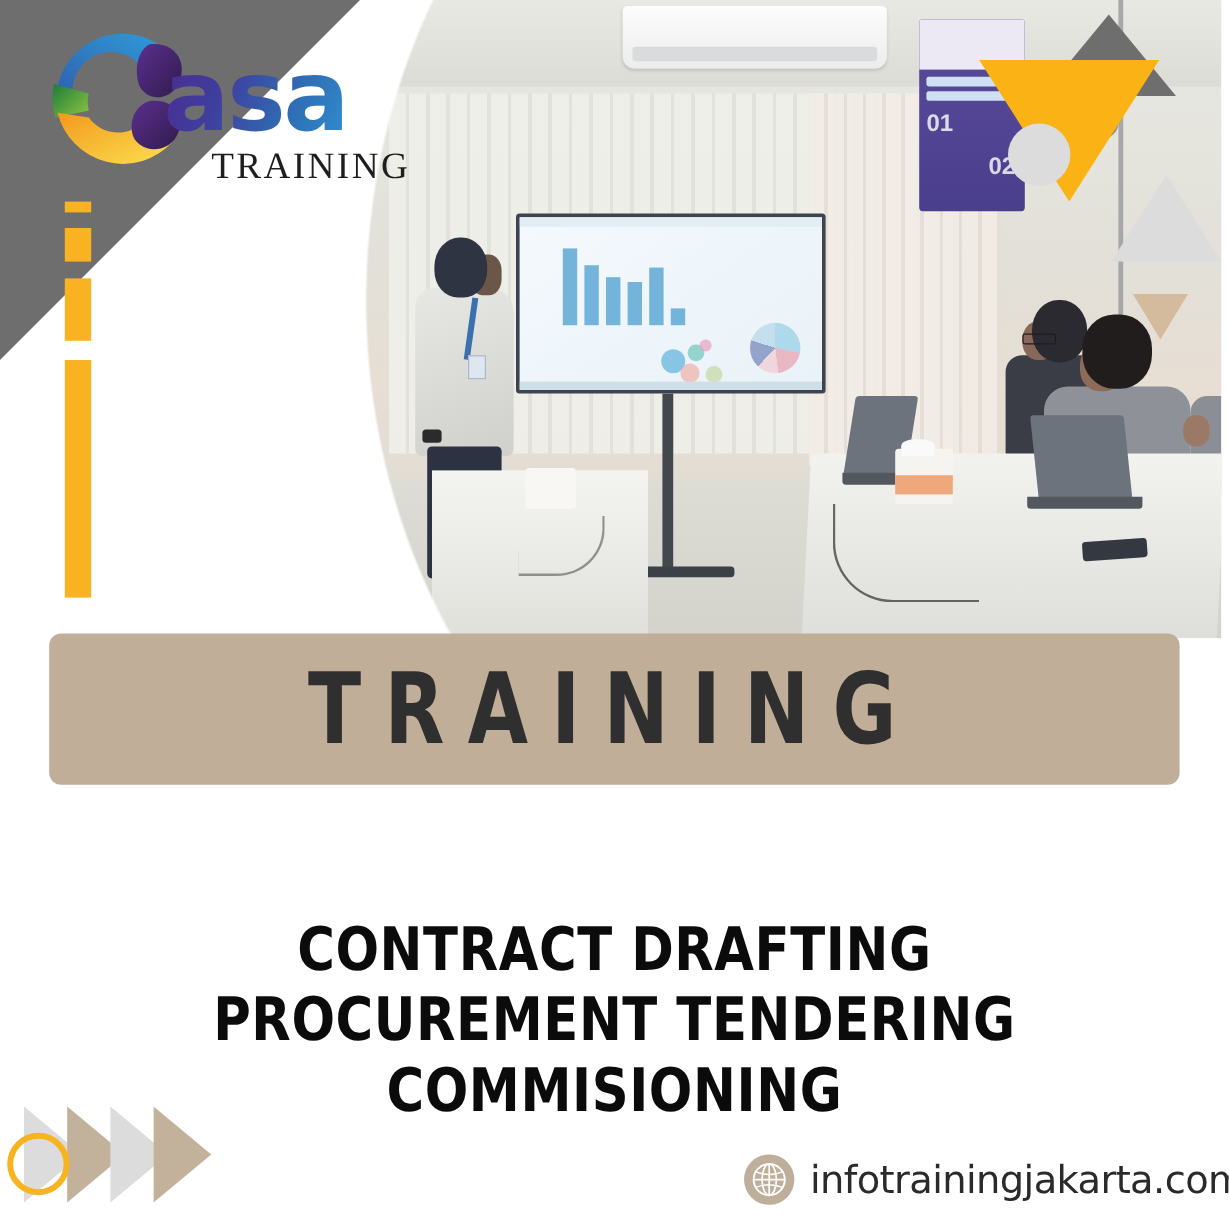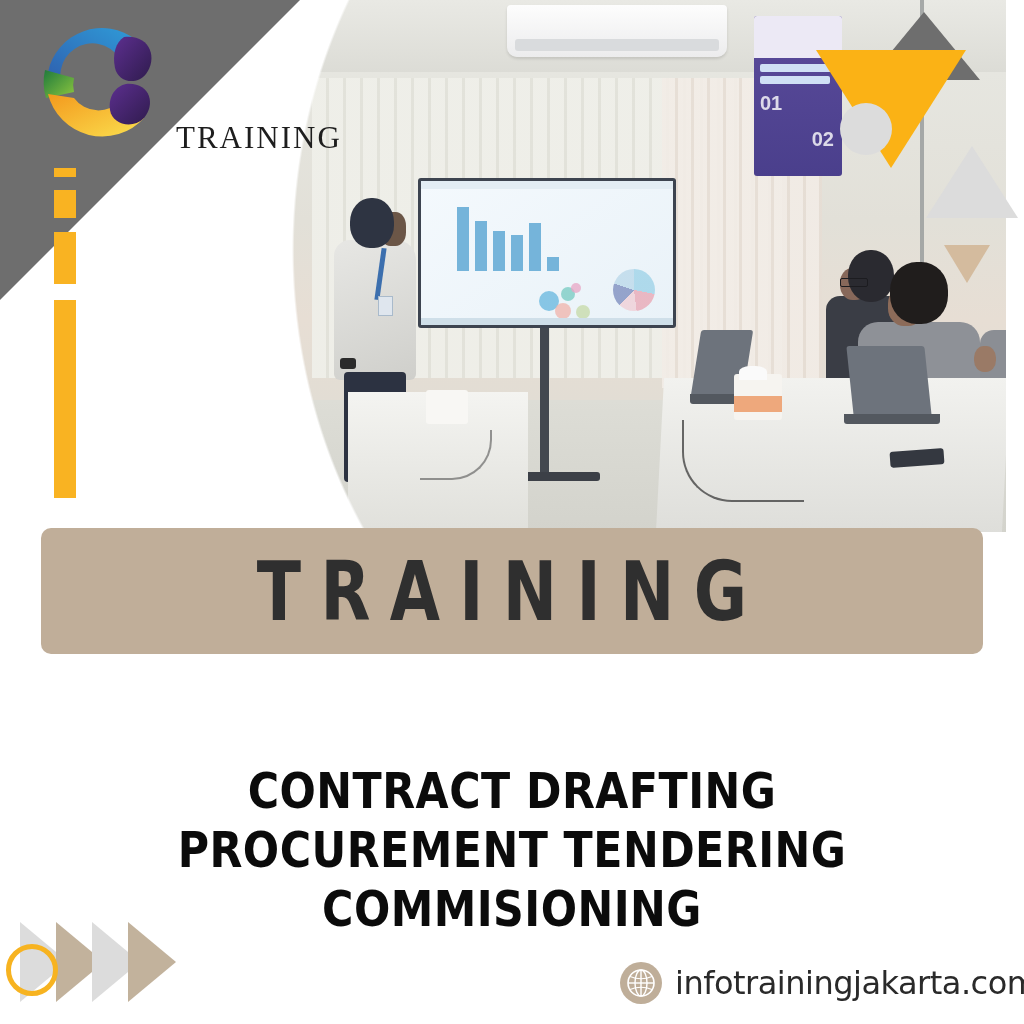--- a/index.html
+++ b/index.html
@@ -12,21 +12,21 @@
 
   
   .corner-tri{
     position:absolute;left:0;top:0;width:300px;height:300px;
     background:#6e6e6e;
     clip-path:polygon(0 0, 100% 0, 0 100%);
   }
 
   
   .photo-wrap{
-    position:absolute;left:292px;top:0;width:714px;height:532px;
+    position:absolute;left:304px;top:0;width:714px;height:532px;
     overflow:hidden;
   }
   .photo{
     position:absolute;inset:0;
     background:#d8d9d4;
     -webkit-mask-image:radial-gradient(ellipse 470px 530px at 470px 250px,#000 99.5%,transparent 100%);
     mask-image:radial-gradient(ellipse 470px 530px at 470px 250px,#000 99.5%,transparent 100%);
     overflow:hidden;
   }
   
@@ -259,20 +259,21 @@
       <path d="M20 60 A55 55 0 0 1 108 28 L96 57 A30 30 0 0 0 33 70 Z" fill="url(#gBlue)"></path>
 
       <path d="M17 58 A55 55 0 0 0 18 86 L46 80 A28 28 0 0 1 46 66 Z" fill="url(#gGreen)"></path>
 
       <path d="M20 82 A56 56 0 0 0 116 106 L93 88 A30 30 0 0 1 46 86 Z" fill="url(#gOrange)"></path>
 
       <path d="M96 25 C122 22 130 46 118 62 C108 74 90 70 87 56 C84 42 88 30 96 25 Z" fill="url(#gPurple)"></path>
 
       <path d="M98 72 C122 70 128 92 116 106 C104 118 84 112 82 98 C80 84 88 74 98 72 Z" fill="url(#gPurple)"></path>
     </svg>
+    <div class="logo-asa">asa</div>
     <div class="logo-training">TRAINING</div>
   </div>
 
   <div class="dash" style="left:54px;top:168px;width:22px;height:9px;"></div>
   <div class="dash" style="left:54px;top:190px;width:22px;height:28px;"></div>
   <div class="dash" style="left:54px;top:232px;width:22px;height:52px;"></div>
   <div class="dash" style="left:54px;top:300px;width:22px;height:198px;"></div>
 
   <div class="banner">
     <div class="banner-text">TRAINING</div>

